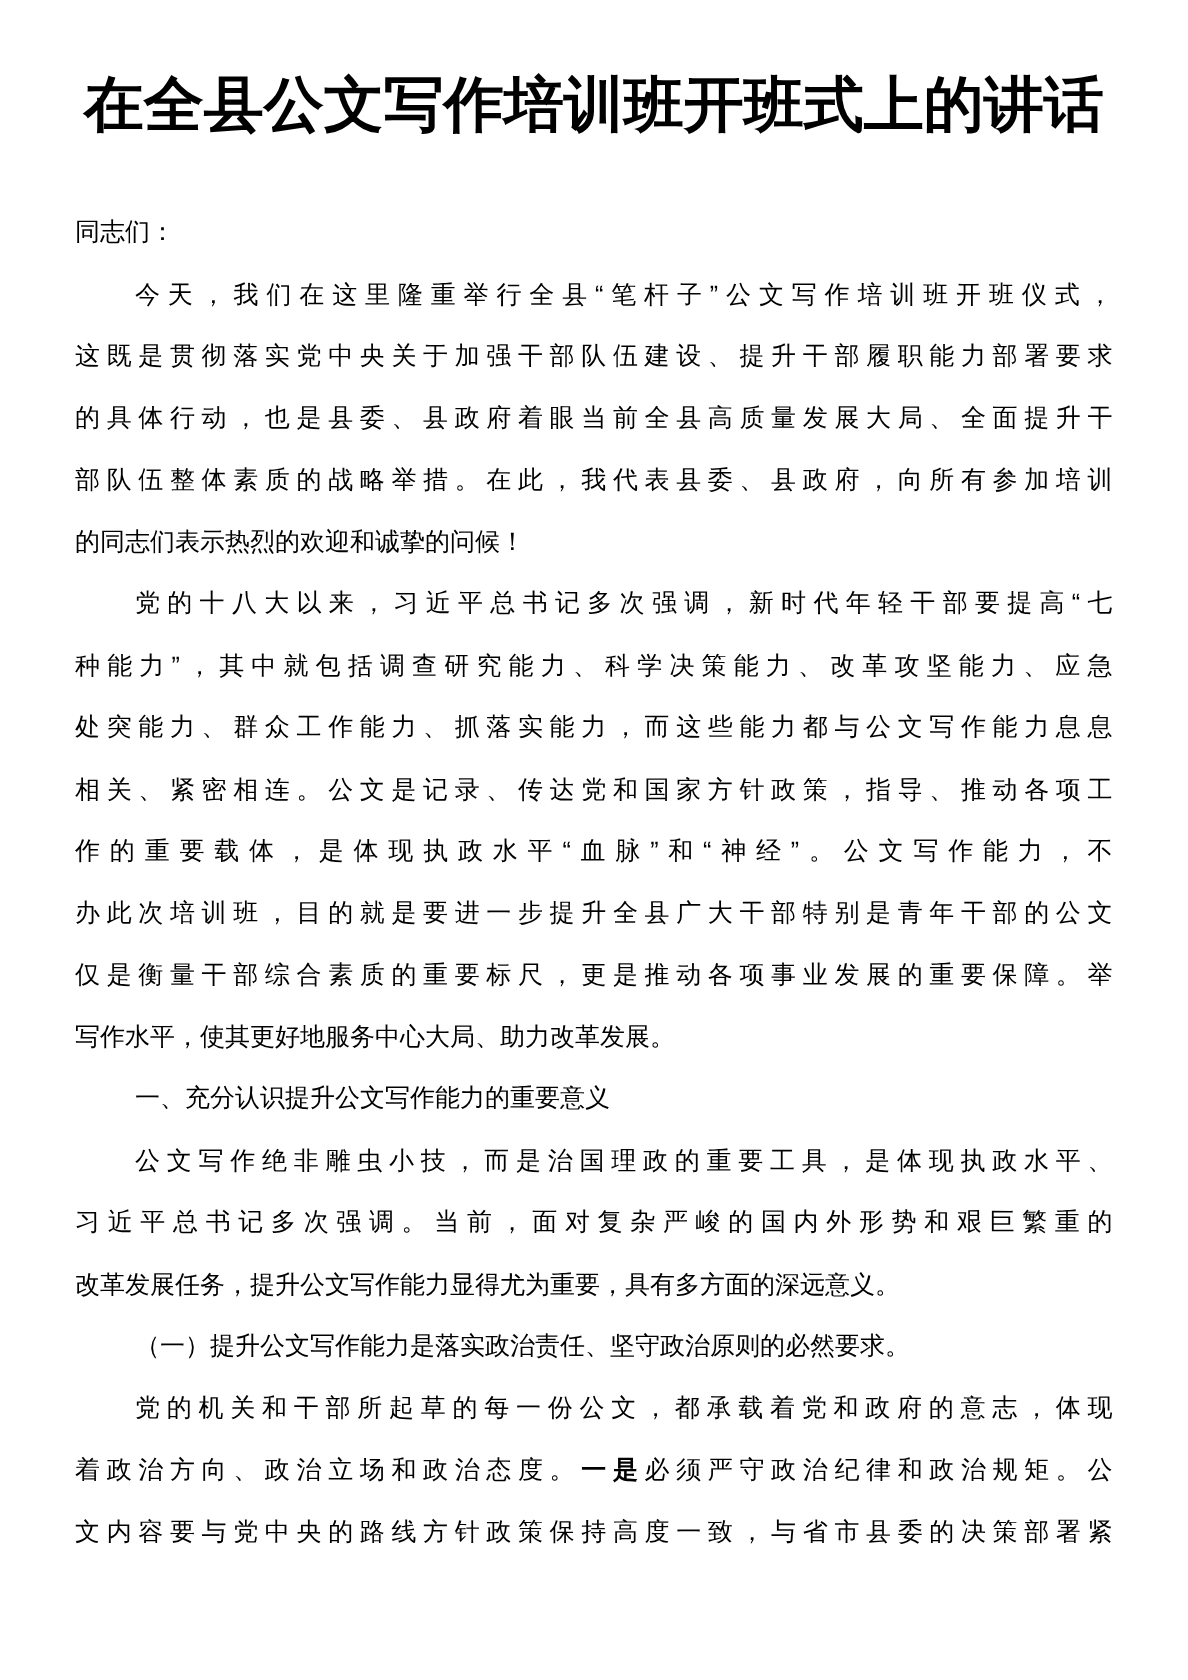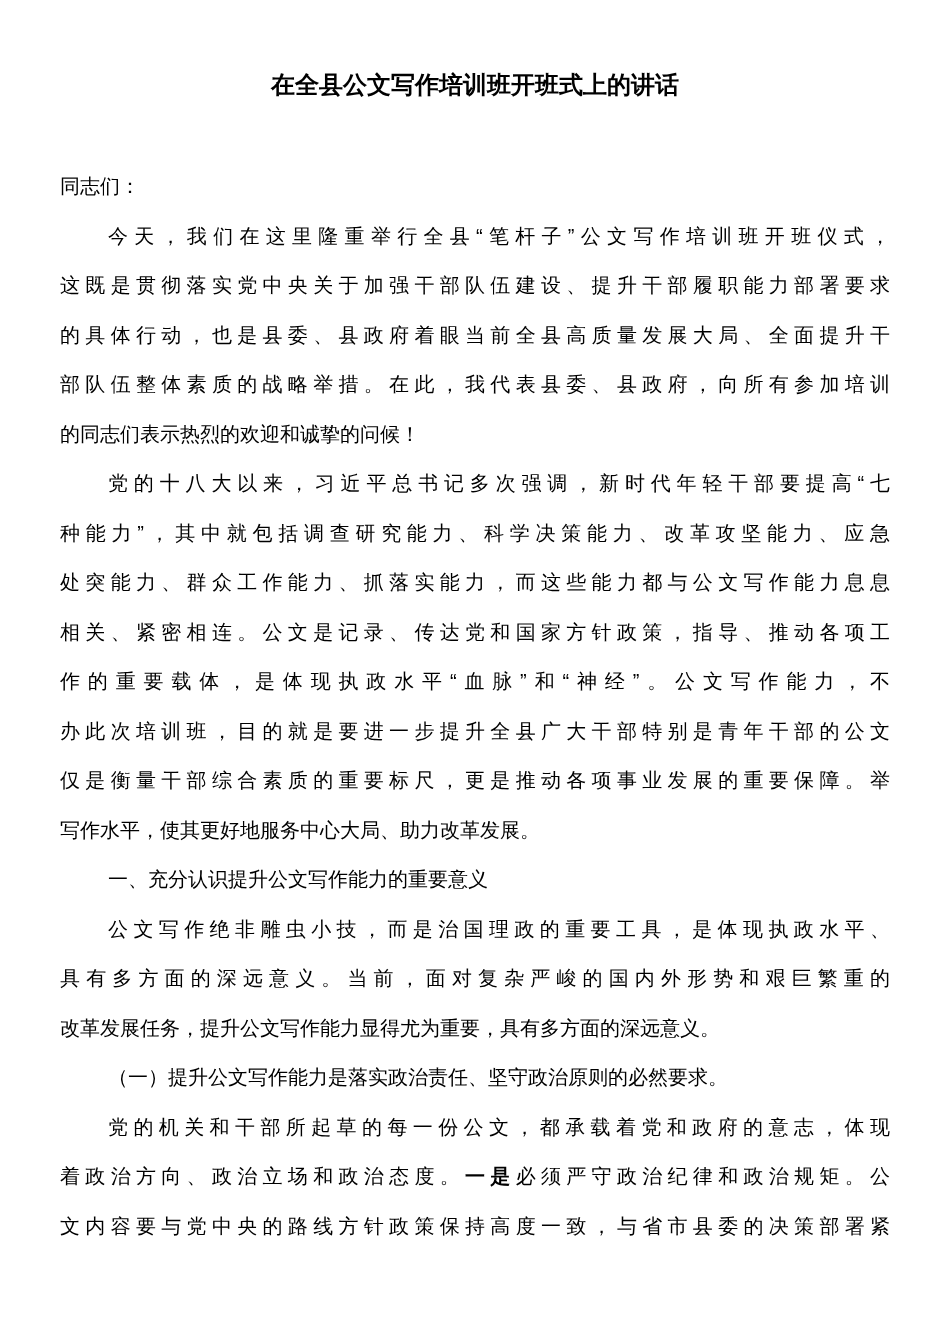--- a/index.html
+++ b/index.html
@@ -15,21 +15,21 @@
     overflow: hidden;
     box-sizing: border-box;
     padding-top: 60px;
     font-family: "Liberation Sans", "DejaVu Sans", sans-serif;
     color: #000000;
   }
   .title {
     margin: 0 0 53px 0;
     height: 49px;
     line-height: 49px;
-    font-size: 24px;
+    font-size: 48px;
     font-weight: 700;
     text-align: center;
     letter-spacing: 0;
     white-space: nowrap;
   }
   .doc-body {
     padding: 0 60px;
     font-size: 20px;
   }
   .block { margin: 0; }
@@ -70,21 +70,21 @@
         <div class="line fill"><span class="seg">作的重要载体，是体现执政水平“血脉”和“神经”。公文写作能力，不</span></div>
         <div class="line fill"><span class="seg">办此次培训班，目的就是要进一步提升全县广大干部特别是青年干部的公文</span></div>
         <div class="line fill"><span class="seg">仅是衡量干部综合素质的重要标尺，更是推动各项事业发展的重要保障。举</span></div>
         <div class="line"><span class="seg">写作水平，使其更好地服务中心大局、助力改革发展。</span></div>
       </div>
       <div class="block section-heading">
         <div class="line indent"><span class="seg">一、充分认识提升公文写作能力的重要意义</span></div>
       </div>
       <div class="block paragraph">
         <div class="line indent fill"><span class="seg">公文写作绝非雕虫小技，而是治国理政的重要工具，是体现执政水平、</span></div>
-        <div class="line fill"><span class="seg">具有多方面的深远意义。当前，面对复杂严峻的国内外形势和艰巨繁重的</span></div>
+        <div class="line fill"><span class="seg">习近平总书记多次强调。当前，面对复杂严峻的国内外形势和艰巨繁重的</span></div>
         <div class="line"><span class="seg">改革发展任务，提升公文写作能力显得尤为重要，具有多方面的深远意义。</span></div>
       </div>
       <div class="block subsection-heading">
         <div class="line indent"><span class="seg">（一）提升公文写作能力是落实政治责任、坚守政治原则的必然要求。</span></div>
       </div>
       <div class="block paragraph">
         <div class="line indent fill"><span class="seg">党的机关和干部所起草的每一份公文，都承载着党和政府的意志，体现</span></div>
         <div class="line fill"><span class="seg">着政治方向、政治立场和政治态度。</span><span class="seg bold">一是</span><span class="seg">必须严守政治纪律和政治规矩。公</span></div>
         <div class="line fill"><span class="seg">文内容要与党中央的路线方针政策保持高度一致，与省市县委的决策部署紧</span></div>
       </div>

